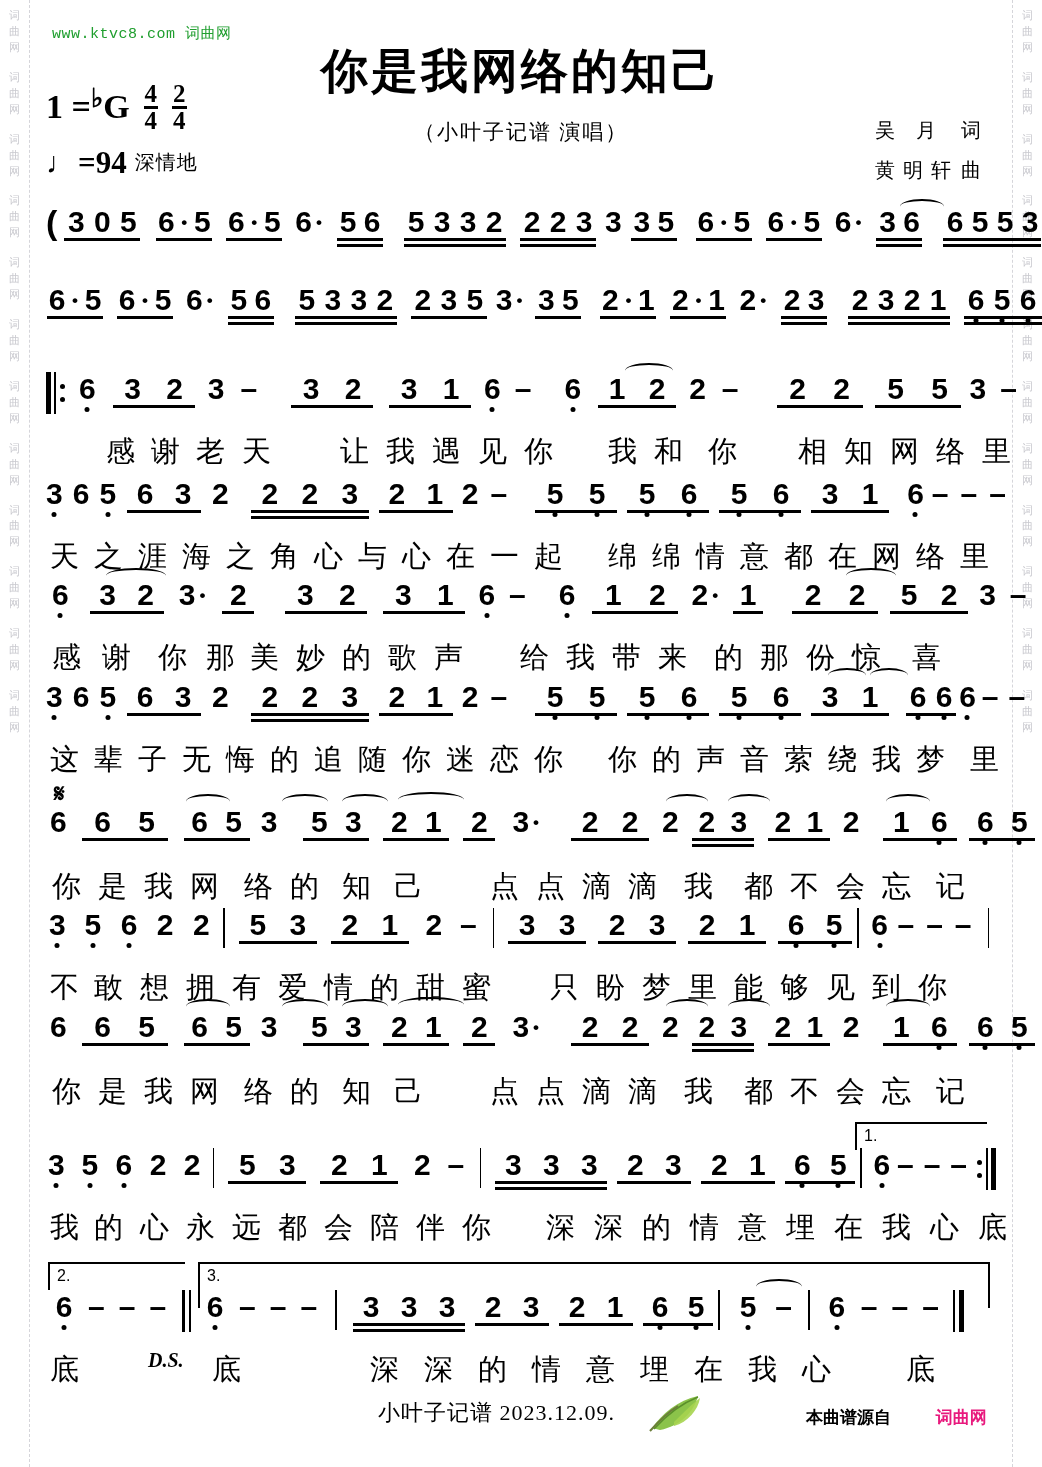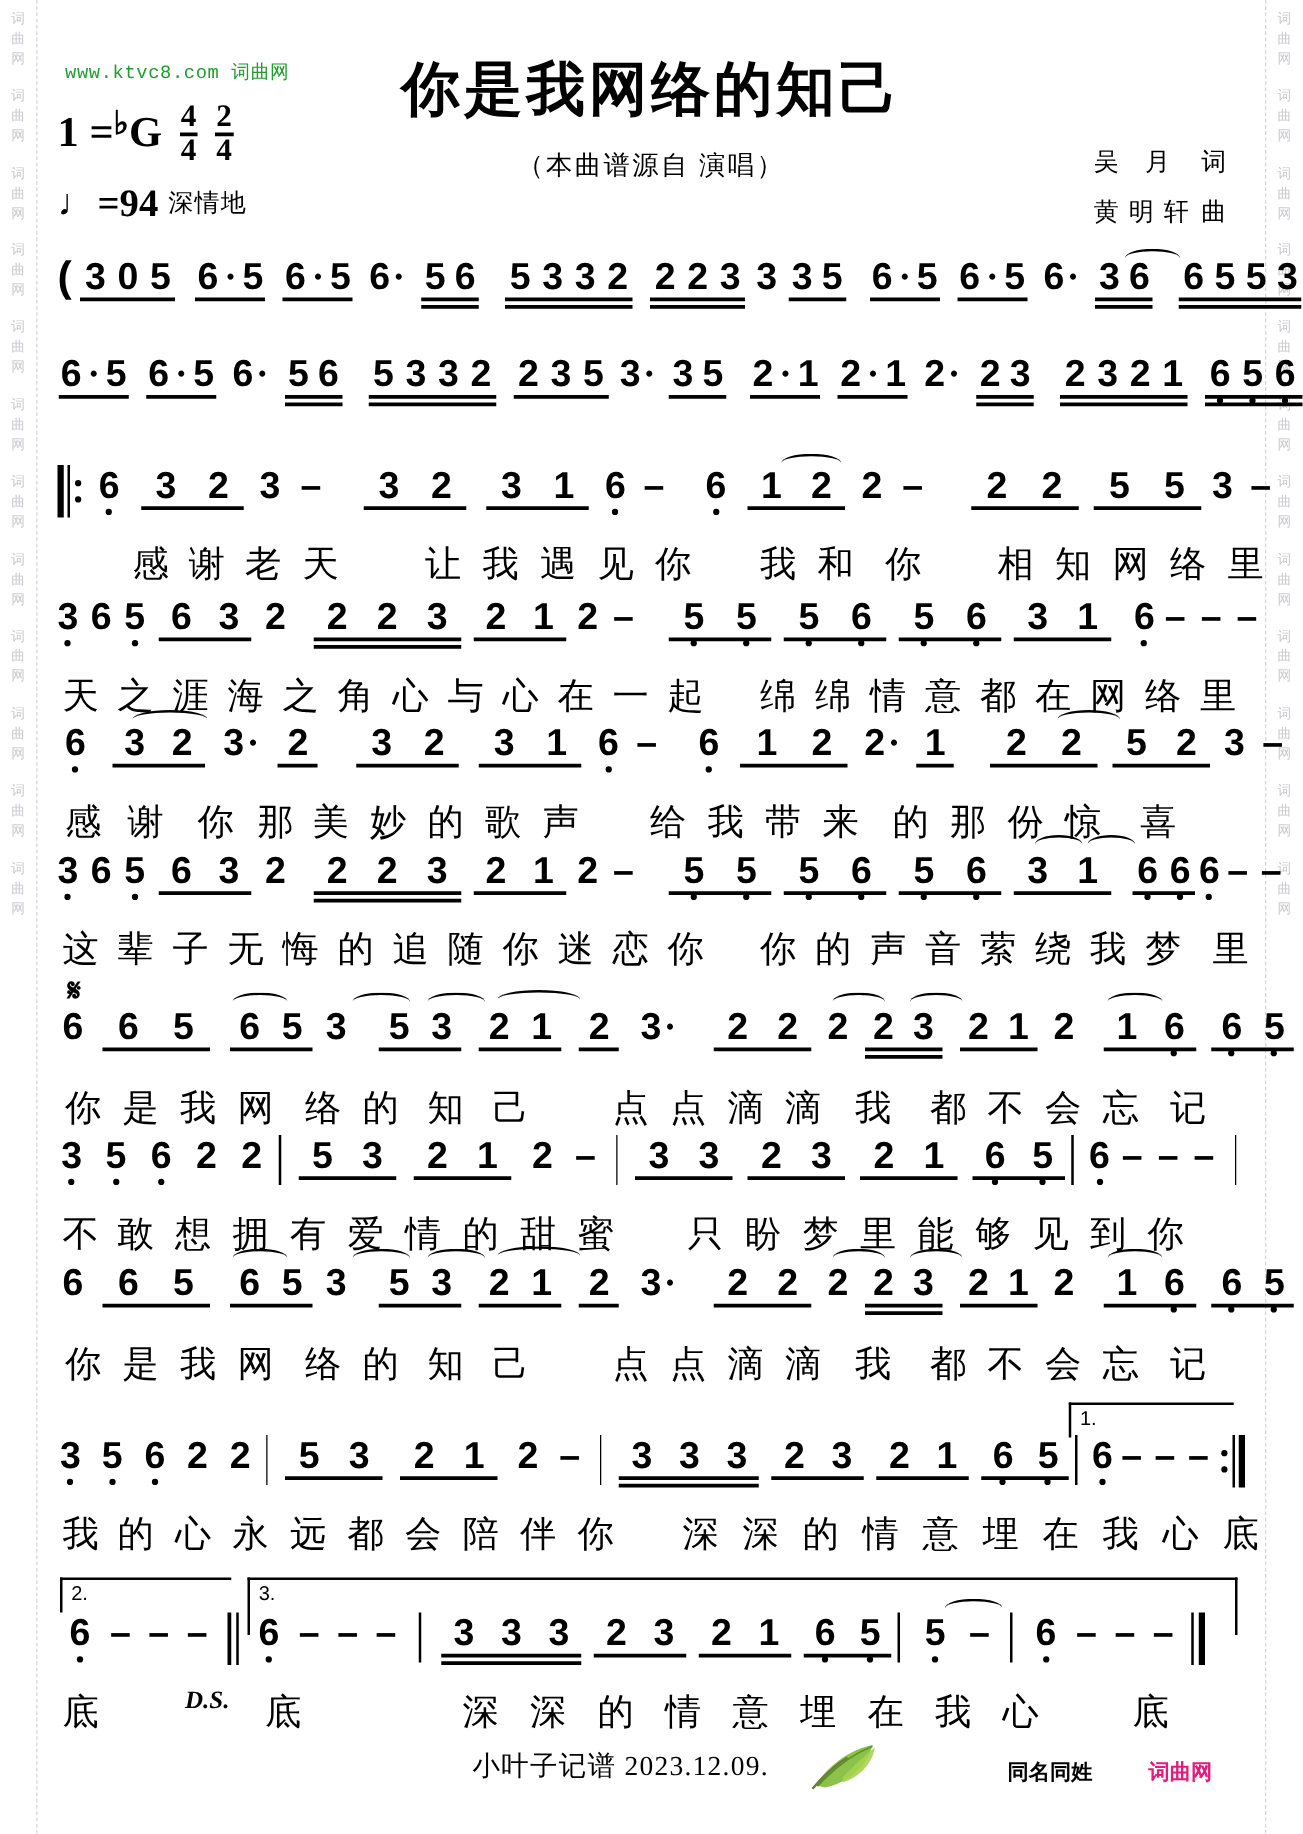--- a/index.html
+++ b/index.html
@@ -13,21 +13,21 @@
         color:#c9c9cf;font-size:11px;line-height:1.45;
         font-family:"Liberation Sans",sans-serif;letter-spacing:0;
         padding-top:8px;box-sizing:border-box;user-select:none;}
   .rail.left{left:0;border-right:1px dashed #d5d5da;}
   .rail.right{right:0;border-left:1px dashed #d5d5da;}
   .rail span{display:block;}
   .rail .gap{height:14px;}
 
   
   .sitetag{position:absolute;left:52px;top:24px;font-size:15px;
-           font-family:"Liberation Mono",monospace;color:#1f9e2e;letter-spacing:.5px;margin-top:24px;}
+           font-family:"Liberation Mono",monospace;color:#1f9e2e;letter-spacing:.5px;}
   .sitetag .cn{font-family:"Liberation Sans",sans-serif;color:#1f9e2e;}
 
   .title{position:absolute;left:0;right:0;top:40px;text-align:center;
          font-family:"Liberation Sans",sans-serif;font-weight:bold;
          font-size:47px;letter-spacing:3px;color:#000;}
   .subtitle{position:absolute;left:0;right:0;top:118px;text-align:center;
             font-size:21px;color:#000;font-family:"Liberation Serif",serif;
             letter-spacing:2px;}
 
   .credits{position:absolute;right:58px;top:110px;text-align:left;
@@ -215,21 +215,21 @@
   <span>曲</span>
   <span>网</span>
 </div>
 
 <div class="sitetag">
   <span>www.ktvc8.com</span>
   <span class="cn">词曲网</span>
 </div>
 
 <div class="title">你是我网络的知己</div>
-<div class="subtitle">（本曲谱源自 演唱）</div>
+<div class="subtitle">（小叶子记谱 演唱）</div>
 
 <div class="credits">
   <div>
     <span class="nm">吴 月</span><span>词</span>
   </div>
   <div>
     <span class="nm">黄明轩</span><span>曲</span>
   </div>
 </div>
 
@@ -1068,15 +1068,15 @@
 <div class="footer-note">小叶子记谱 2023.12.09.</div>
 
 <svg class="leaf" viewBox="0 0 56 40">
   <path d="M4 36 C14 22, 30 8, 50 4 C46 20, 32 34, 12 38 Z" fill="#8bc34a"></path>
   <path d="M6 37 C16 26, 32 12, 50 5" stroke="#5a8f2a" stroke-width="1.4" fill="none"></path>
   <path d="M2 39 C10 30, 20 20, 30 14" stroke="#6b7d3a" stroke-width="2" fill="none"></path>
   <path d="M26 30 C34 22, 44 12, 52 6 C50 18, 40 30, 26 34 Z" fill="#a6d44f" opacity=".9"></path>
 </svg>
 
 <div class="src">
-  <span>同名同姓</span>
+  <span>本曲谱源自</span>
   <span class="brand">词曲网</span>
 </div>
 
 </body></html>

